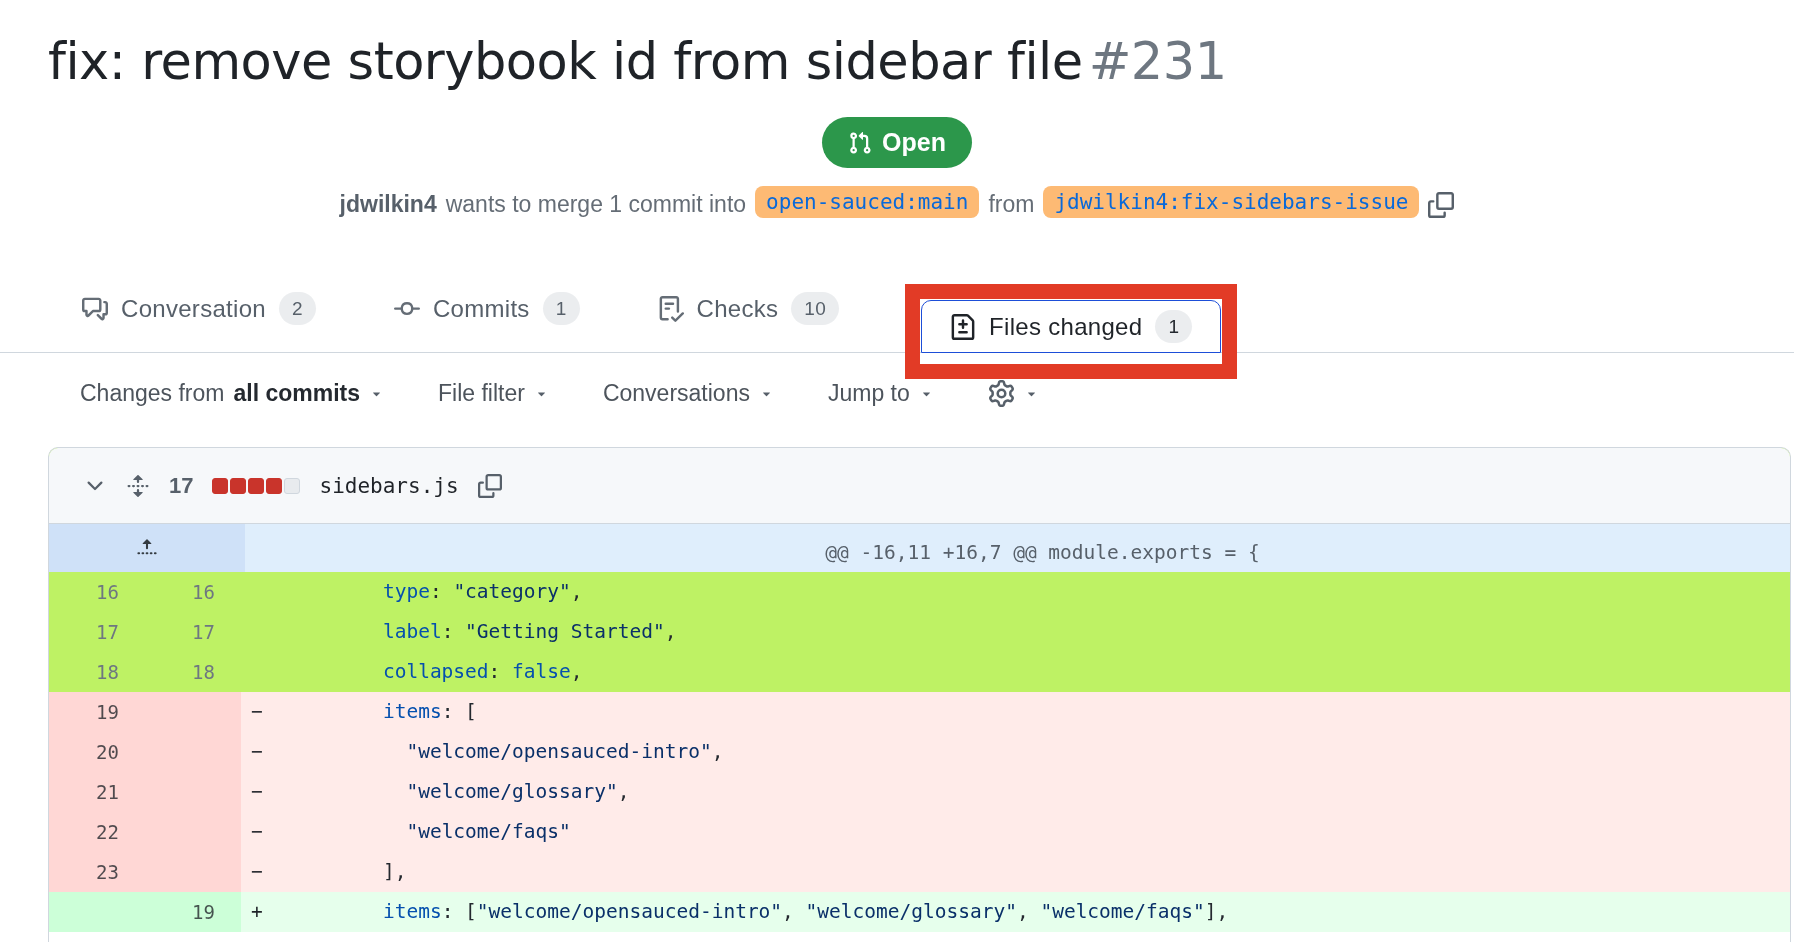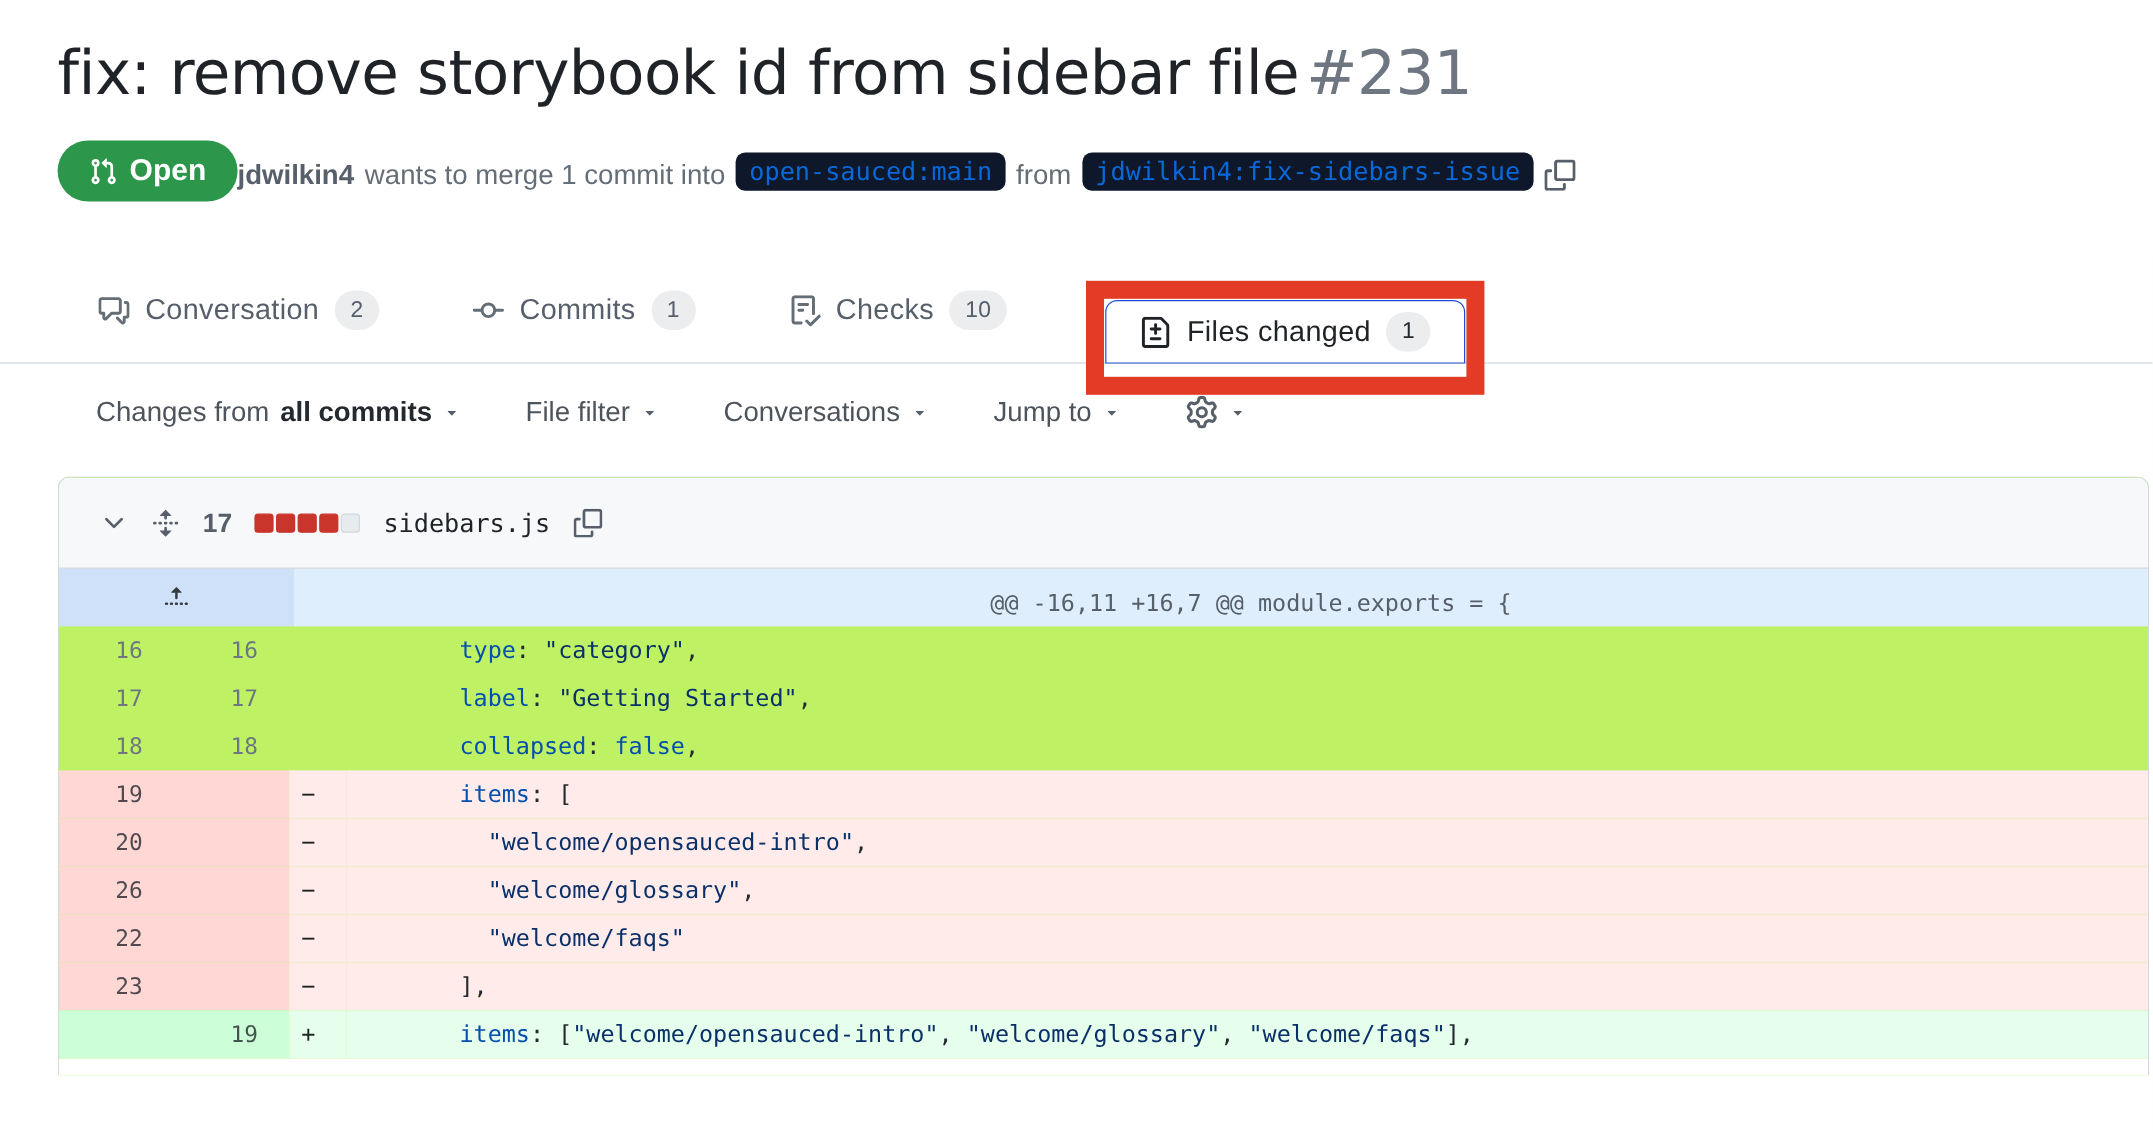--- a/index.html
+++ b/index.html
@@ -15,38 +15,38 @@
   
   .pr-title {
     margin: 32px 48px 0 48px;
     font-family: "DejaVu Sans", sans-serif;
     font-size: 51px; font-weight: 400; letter-spacing: -0.5px;
     color: #1f2328; white-space: nowrap;
   }
   .pr-number { color: #6e7781; font-weight: 400; margin-left: 6px; }
   .meta-row {
     margin: 26px 48px 0 48px;
-    display: flex; align-items: center; 
+    display: flex; align-items: center; gap: 18px; flex-direction: column;
   }
   .state-badge {
     display: inline-flex; align-items: center; gap: 10px;
     background: #2c974b; color: #fff;
     font-size: 25px; font-weight: 700;
     padding: 13px 26px; border-radius: 999px;
     line-height: 1;
   }
   .state-badge svg { width: 24px; height: 24px; }
   .meta-sentence {
     display: inline-flex; align-items: flex-end; gap: 9px;
     font-size: 23px; color: #656d76; white-space: nowrap;
   }
   .author { font-weight: 700; color: #57606a; text-decoration: none; cursor: pointer; }
   .branch-label {
     font-family: "DejaVu Sans Mono", monospace;
-    font-size: 21px; color: #0969da; background: #0f172a;
+    font-size: 21px; color: #0969da; background: #fdba74;
     padding: 4px 11px; border-radius: 8px; cursor: pointer;
   }
   .icon-btn { background: none; border: none; cursor: pointer; color: #57606a; display: inline-flex; align-items: center; }
   .icon-btn svg { width: 26px; height: 26px; }
   
   .tabs {
     position: relative;
     margin-top: 54px;
     padding-left: 58px;
     border-bottom: 1px solid #d0d7de;
@@ -355,21 +355,21 @@
             <div class="sign">−</div>
             <div class="code"><span class="tok-plain">        </span><span class="tok-key">items</span><span class="tok-plain">: [</span></div>
           </div>
           <div class="diff-row deletion">
             <div class="num">20</div>
             <div class="num"></div>
             <div class="sign">−</div>
             <div class="code"><span class="tok-plain">          </span><span class="tok-string">"welcome/opensauced-intro"</span><span class="tok-plain">,</span></div>
           </div>
           <div class="diff-row deletion">
-            <div class="num">26</div>
+            <div class="num">21</div>
             <div class="num"></div>
             <div class="sign">−</div>
             <div class="code"><span class="tok-plain">          </span><span class="tok-string">"welcome/glossary"</span><span class="tok-plain">,</span></div>
           </div>
           <div class="diff-row deletion">
             <div class="num">22</div>
             <div class="num"></div>
             <div class="sign">−</div>
             <div class="code"><span class="tok-plain">          </span><span class="tok-string">"welcome/faqs"</span></div>
           </div>

